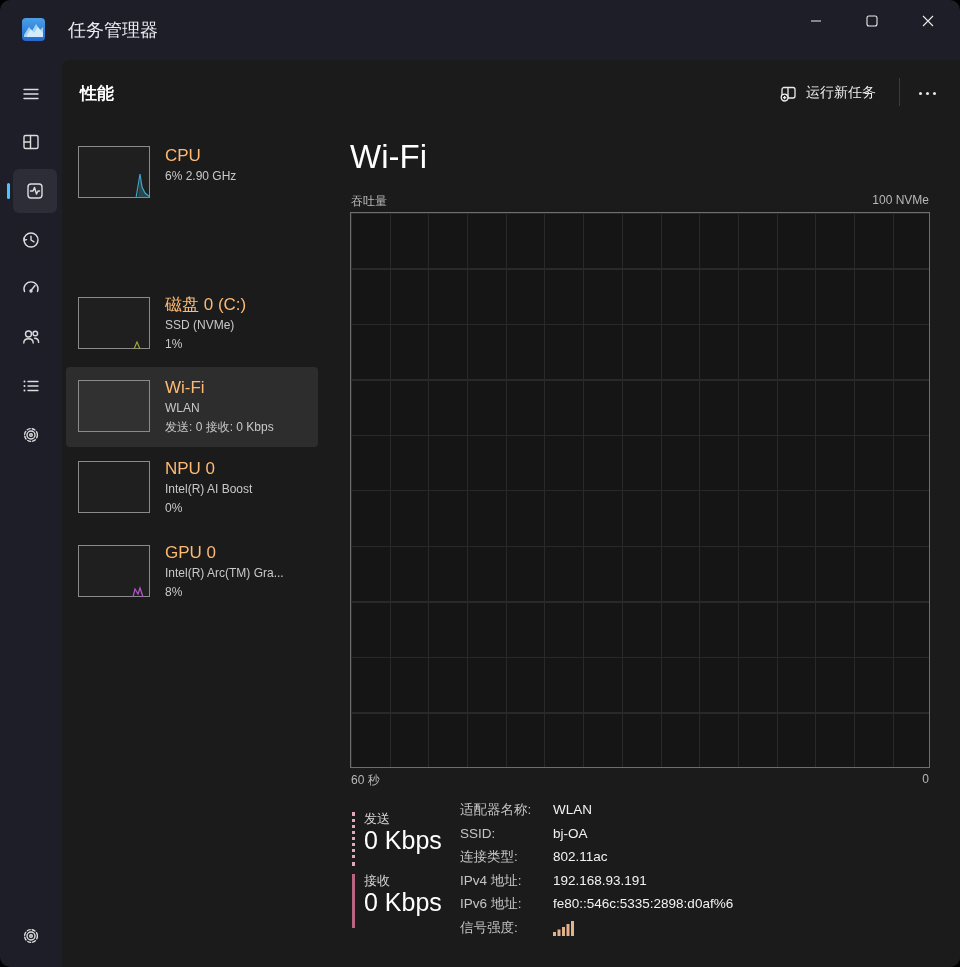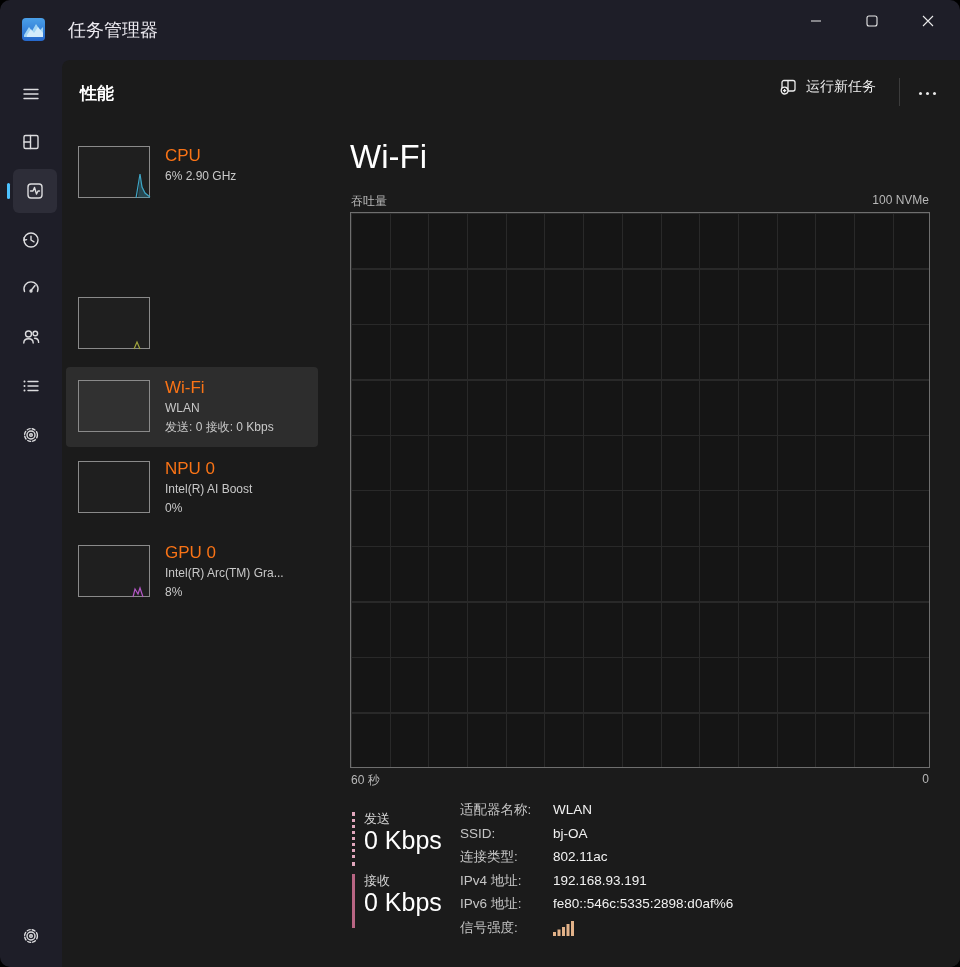--- a/index.html
+++ b/index.html
@@ -19,34 +19,34 @@
   .sidebar{position:absolute;left:0;top:0;width:62px;height:100%;}
   .side-btn{position:absolute;left:11px;width:40px;height:40px;display:flex;align-items:center;justify-content:center;border-radius:6px;cursor:pointer;}
   .side-btn svg{stroke:#dcdcde;fill:none;stroke-width:1.4;stroke-linecap:round;stroke-linejoin:round;}
   .side-btn.selected{background:#2d2d38;width:44px;height:44px;left:13px;}
   .accent-pill{position:absolute;left:7px;top:183px;width:3px;height:16px;border-radius:2px;background:var(--accent);}
 
   
   .panel{position:absolute;left:62px;top:60px;width:898px;height:907px;background:#1b1b1b;border-top-left-radius:8px;}
   .panel-header{position:absolute;left:0;top:0;width:100%;height:62px;}
   .page-title{position:absolute;left:18px;top:22px;font-size:17px;font-weight:700;color:#ffffff;}
-  .run-task{position:absolute;right:76px;top:18px;height:30px;display:flex;gap:9px;color:#ededed;font-size:14px;padding:0 8px;border-radius:4px;cursor:pointer;}
+  .run-task{position:absolute;right:76px;top:18px;height:30px;display:flex;align-items:center;gap:9px;color:#ededed;font-size:14px;padding:0 8px;border-radius:4px;cursor:pointer;}
   .run-task svg{stroke:#ededed;fill:none;stroke-width:1.3;}
   .hdr-sep{position:absolute;right:60px;top:18px;width:1px;height:28px;background:#3c3c3c;}
   .more-btn{position:absolute;right:12px;top:20px;width:42px;height:26px;display:flex;align-items:center;justify-content:center;gap:4px;cursor:pointer;border-radius:4px;}
   .more-btn i{width:3px;height:3px;border-radius:50%;background:#e8e8e8;}
 
   
   .perf-item{position:absolute;left:4px;width:252px;cursor:pointer;border-radius:4px;}
   .perf-item.selected{background:#2d2d2d;}
   .thumb{position:absolute;left:12px;width:72px;height:52px;border:1px solid #8a8a8a;background:rgba(255,255,255,0.02);}
   .thumb svg{position:absolute;left:0;top:0;}
   .mem-block{position:absolute;right:1px;bottom:1px;width:9px;height:15px;background:var(--memory);}
   .pi-text{position:absolute;left:99px;top:0;width:150px;}
-  .pi-title{font-size:17px;color:#f97316;line-height:23px;}
+  .pi-title{font-size:17px;color:#fdba74;line-height:23px;}
   .pi-sub{font-size:12px;color:#c9c9c9;line-height:19px;}
 
   
   .main-title{position:absolute;left:288px;top:78px;font-size:33px;font-weight:300;color:#ffffff;}
   .adapter-name{position:absolute;right:30px;top:95px;font-size:19px;color:#f2f2f2;}
   .axis-label{position:absolute;font-size:12px;color:#b8b8b8;}
   .chart{position:absolute;left:288px;top:152px;width:580px;height:556px;background:#151515;border:1px solid #6e6e6e;
     background-image:
       repeating-linear-gradient(to right, #292929 0 1px, transparent 1px 38.7px),
       repeating-linear-gradient(to bottom, #292929 0 1px, transparent 1px 55.5px);}
@@ -198,20 +198,25 @@
         <div class="pi-sub">6% 2.90 GHz</div>
       </div>
     </div>
 
 
     <div class="perf-item" style="top:228px;height:79px">
       <div class="thumb" style="top:9px">
         <svg width="72" height="52" viewBox="0 0 72 52">
             <polyline class="disk-line" points="55,51 58,44 61,51"></polyline>
           </svg>
+      </div>
+      <div class="pi-text" style="top:5px">
+        <div class="pi-title">磁盘 0 (C:)</div>
+        <div class="pi-sub">SSD (NVMe)</div>
+        <div class="pi-sub">1%</div>
       </div>
     </div>
 
     <div class="perf-item selected" style="top:307px;height:80px">
       <div class="thumb" style="top:13px"></div>
       <div class="pi-text" style="top:9px">
         <div class="pi-title">Wi-Fi</div>
         <div class="pi-sub">WLAN</div>
         <div class="pi-sub">发送: 0 接收: 0 Kbps</div>
       </div>

